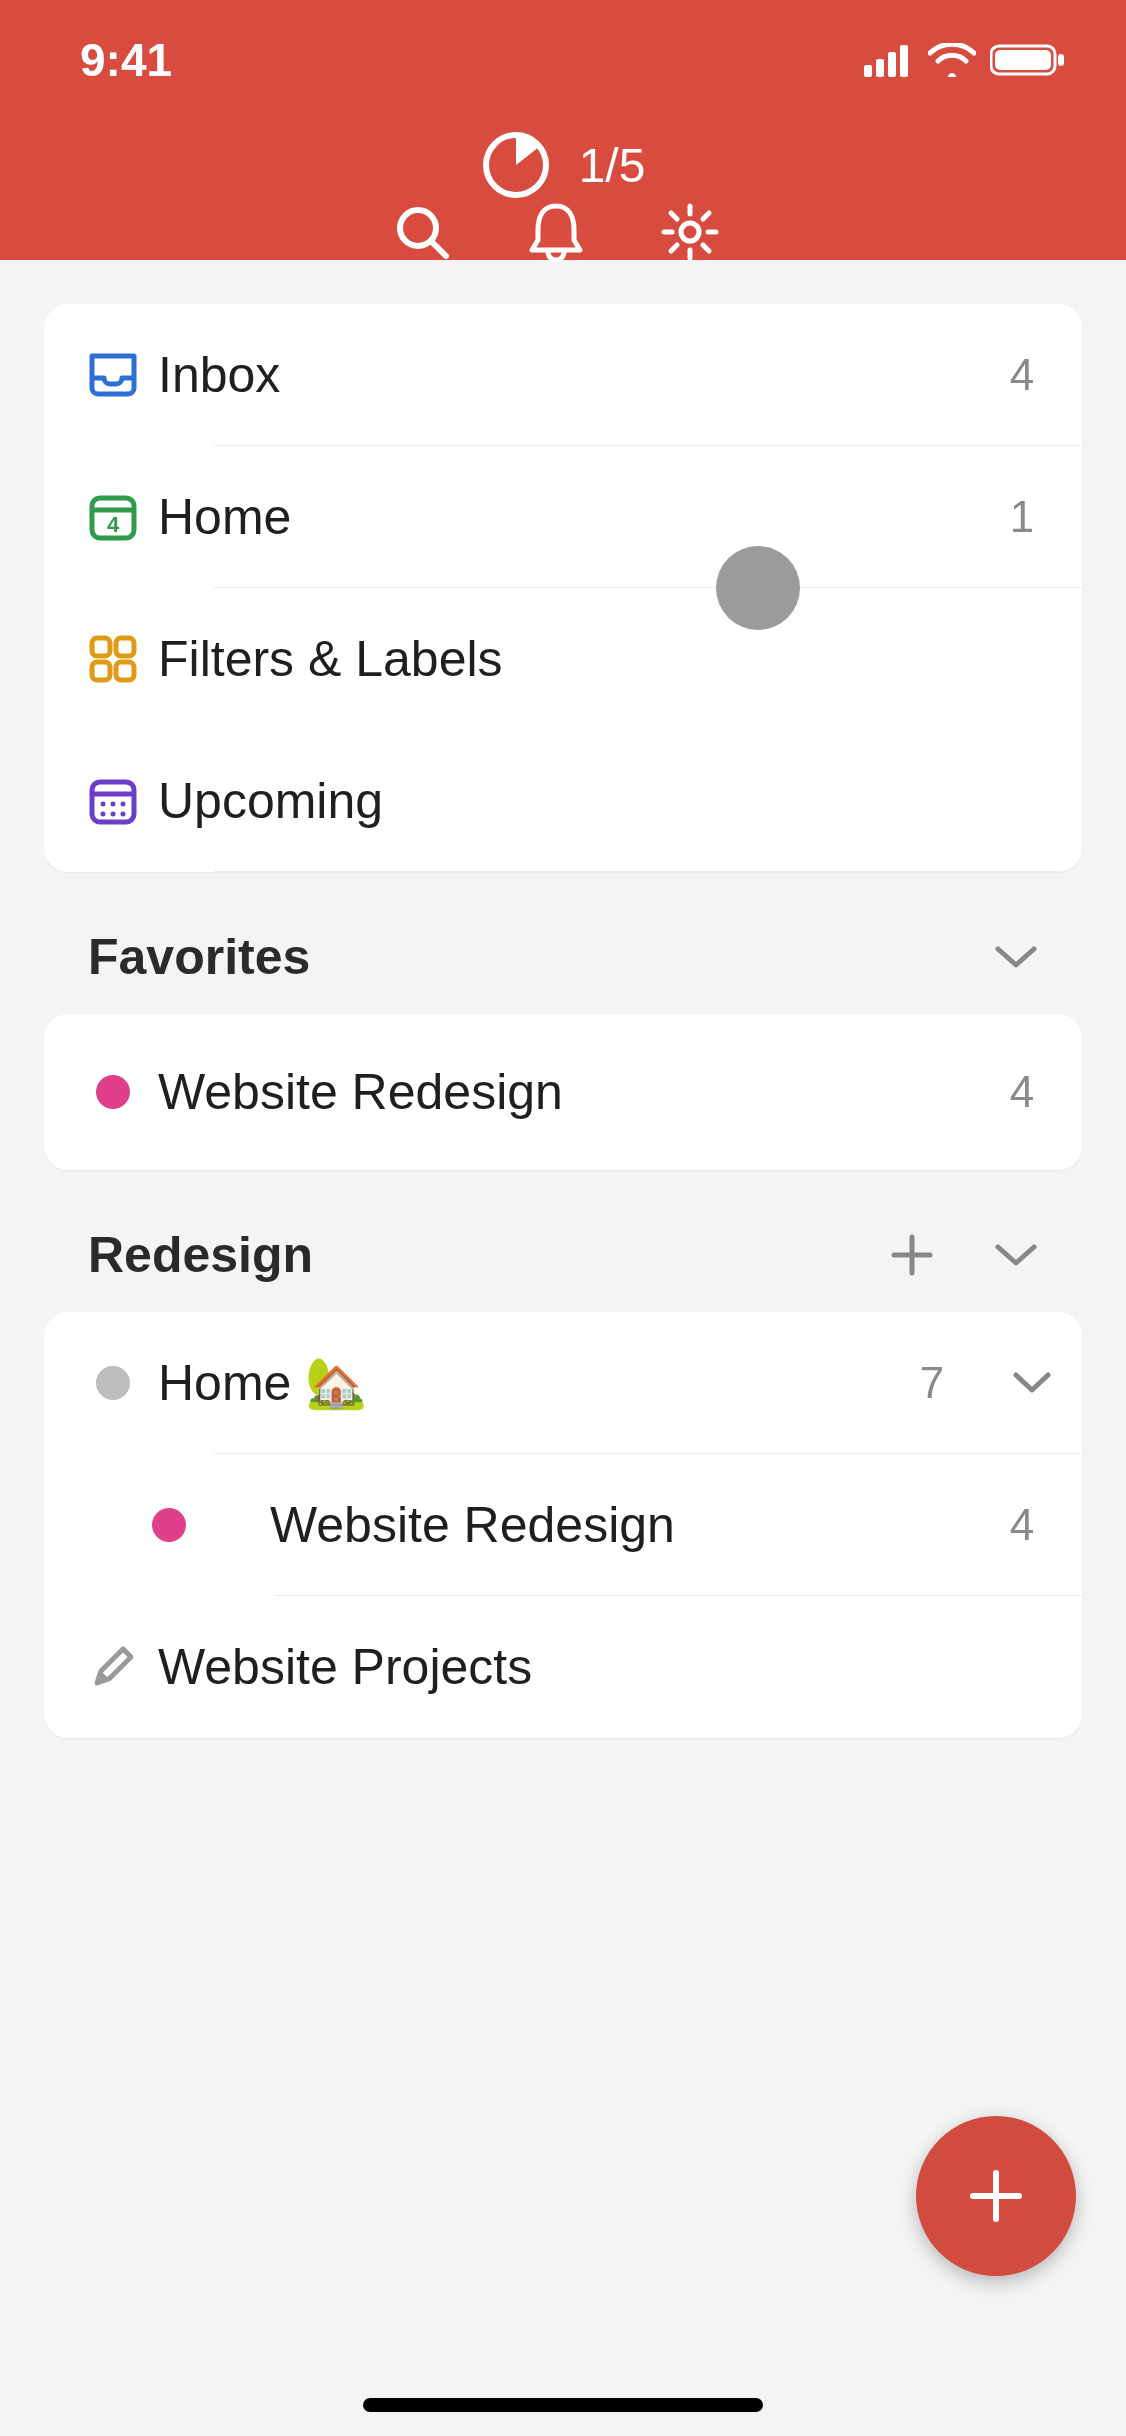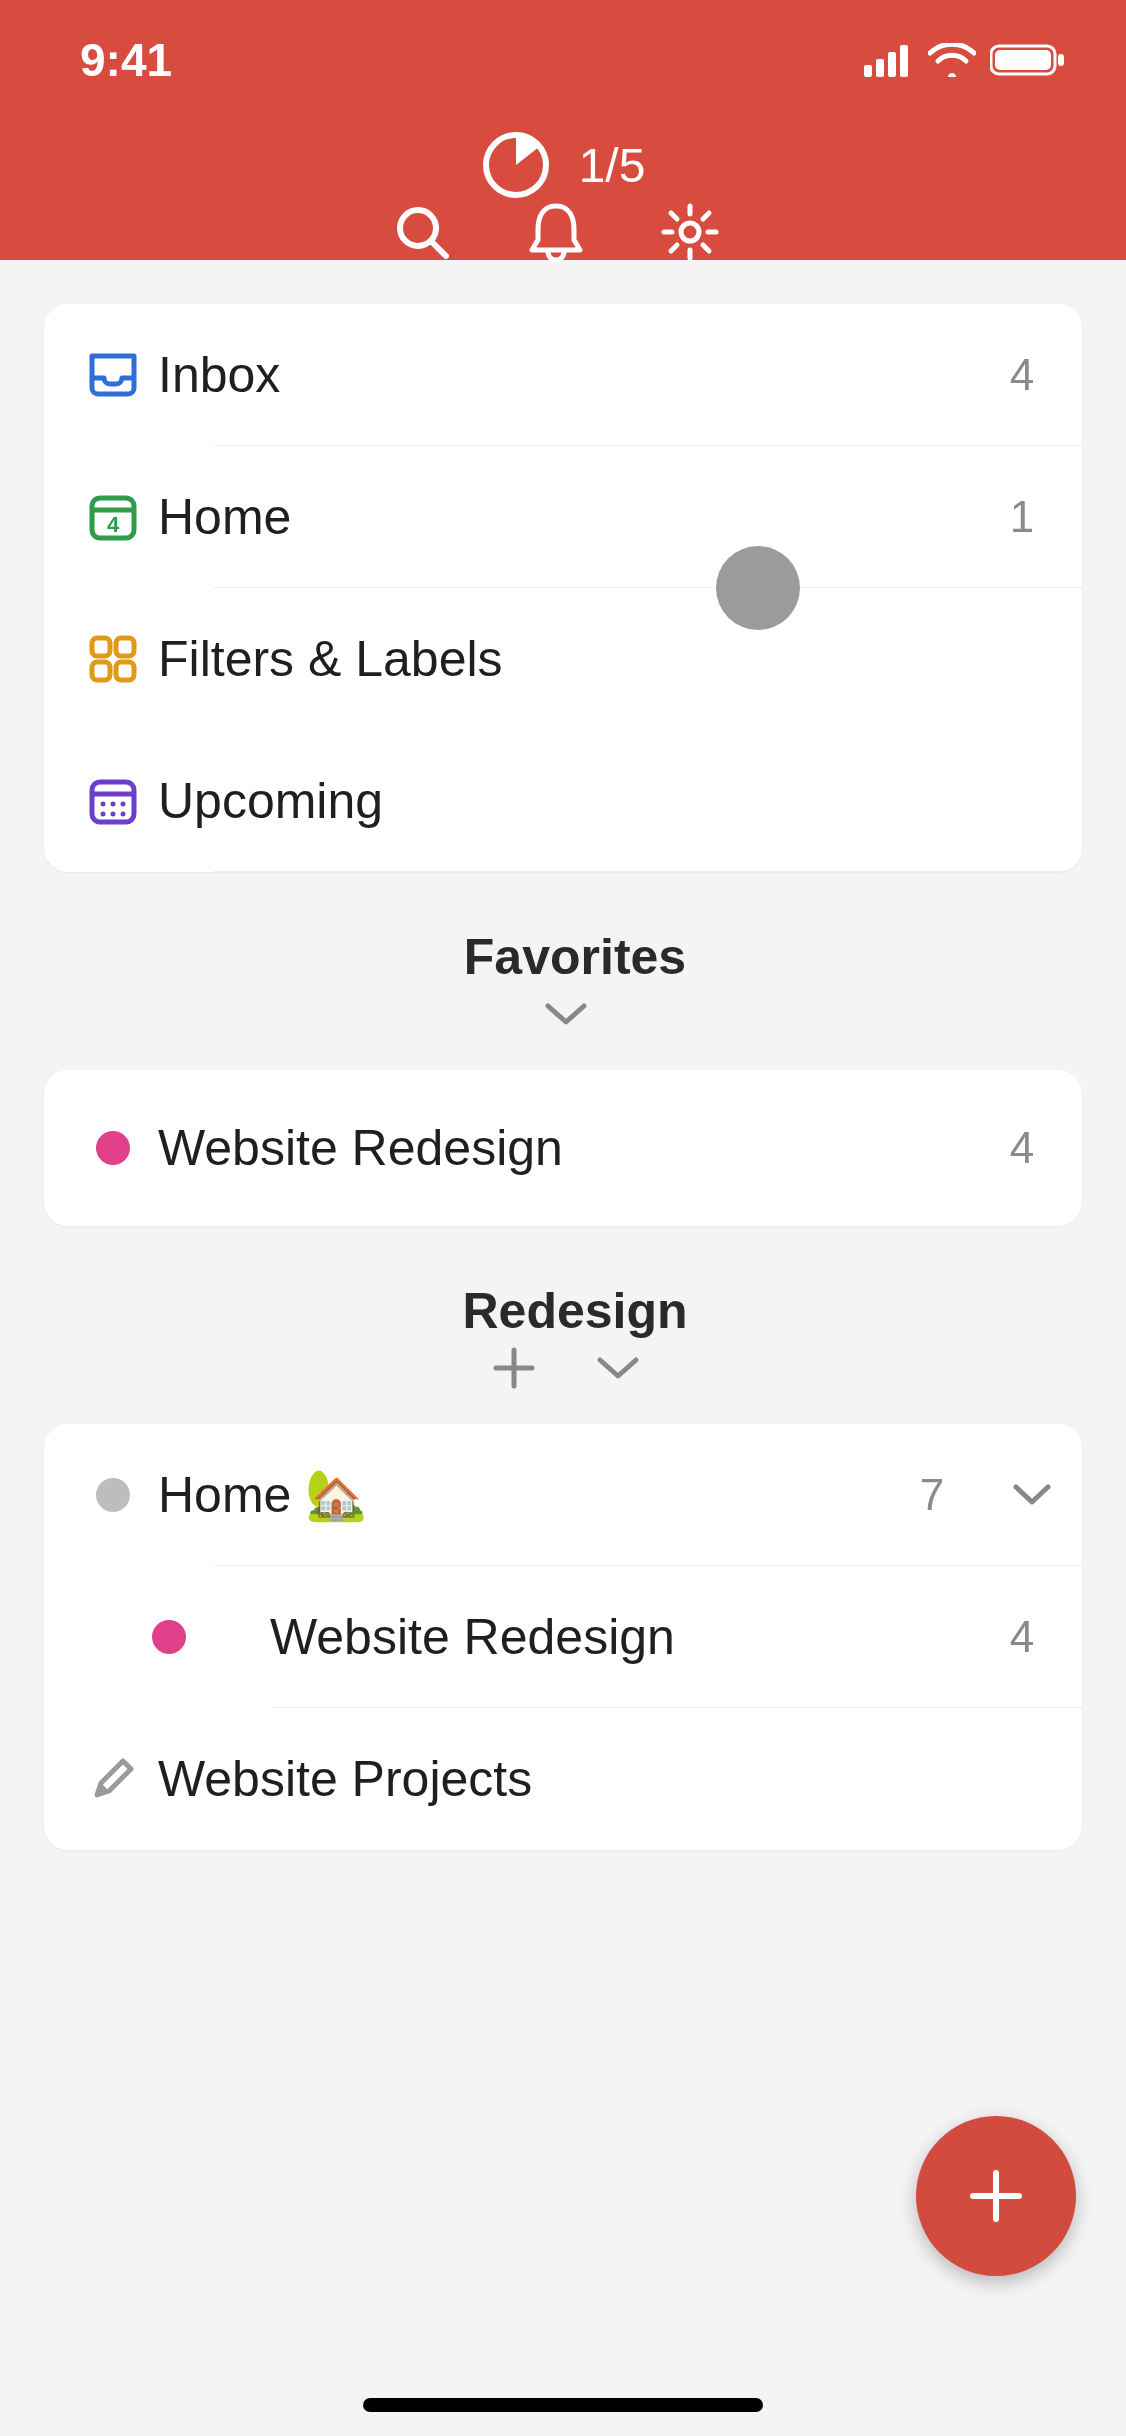--- a/index.html
+++ b/index.html
@@ -96,21 +96,20 @@
   }
   .row.indent .row-label { margin-left: 56px; }
   .row.indent .row-icon { margin-left: 80px; }
   .row.indent .divider { left: 230px; }
 
   .section-header {
     display: flex;
     align-items: center;
     justify-content: space-between;
     padding: 56px 20px 28px 44px;
-    flex-direction: column;
   }
   .section-title {
     font-size: 50px;
     font-weight: 700;
     color: #2a2a2a;
   }
   .section-actions { display:flex; align-items:center; gap: 48px; padding-right: 18px;}
   .section-actions .ibtn { width: 56px; height: 56px; display:flex; align-items:center; justify-content:center;}
 
   

